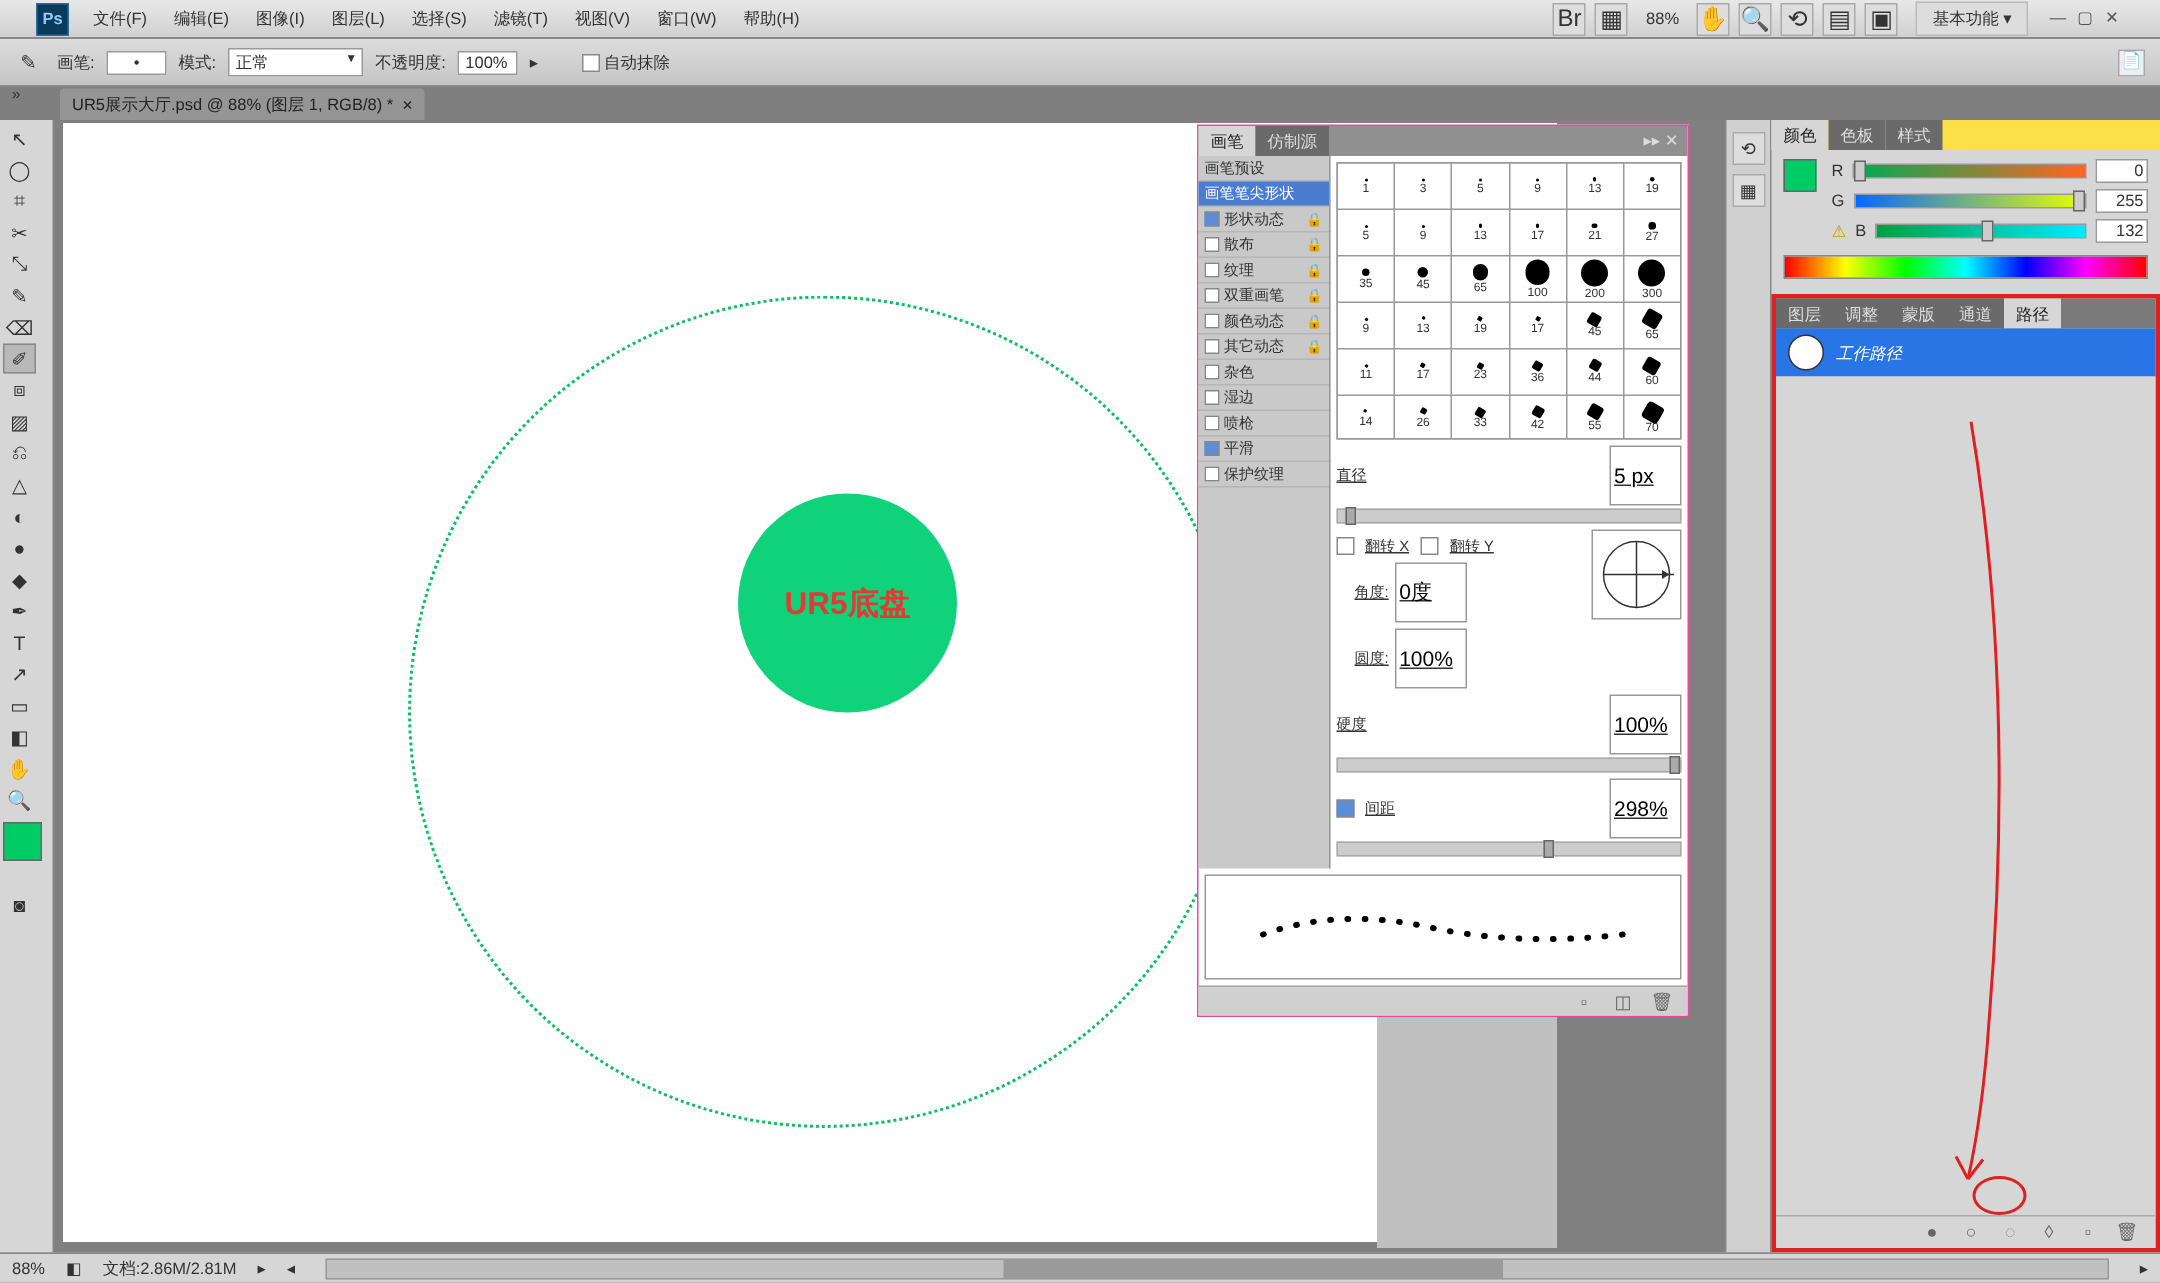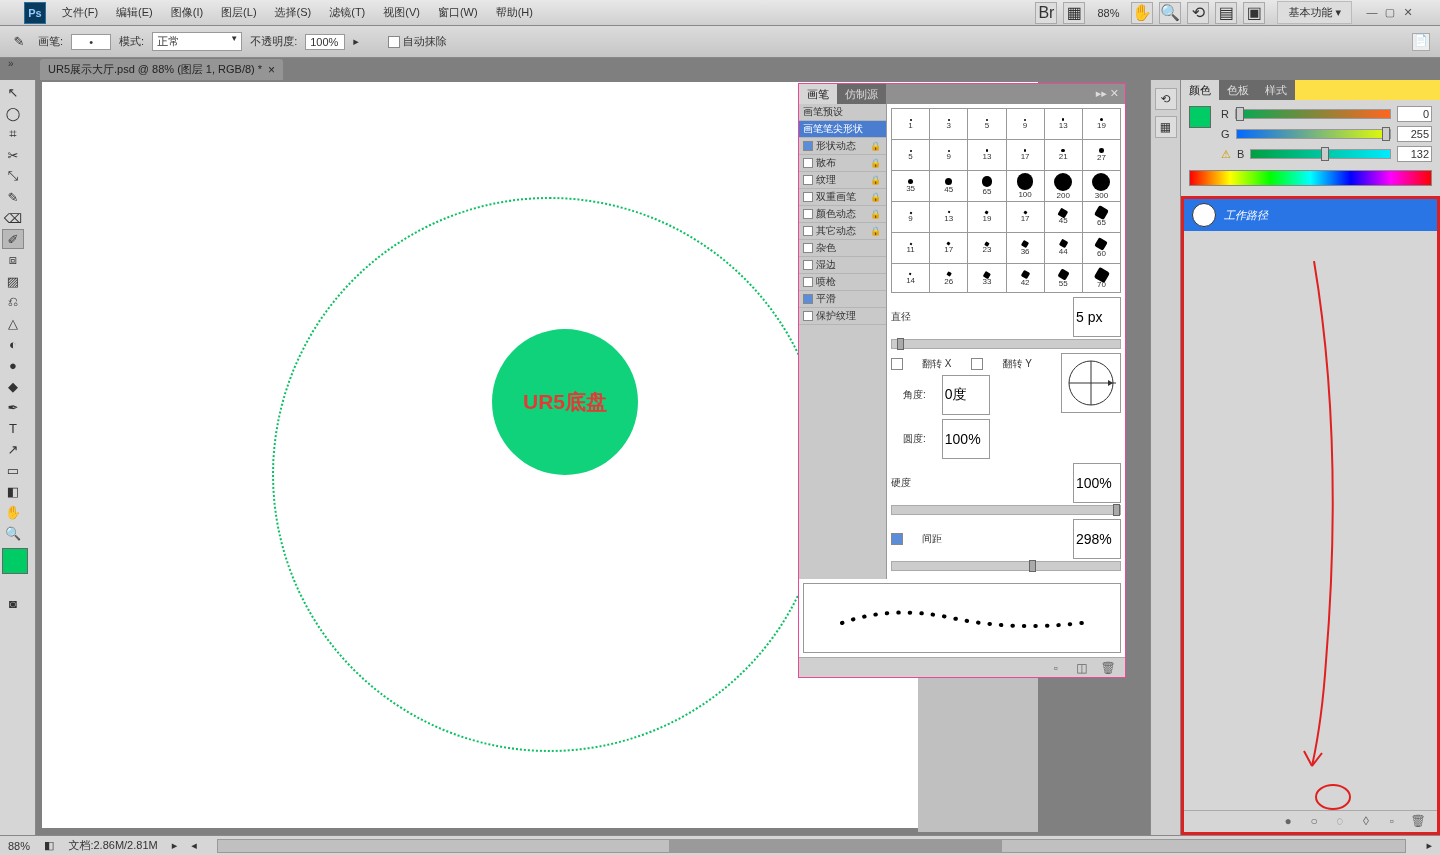--- a/index.html
+++ b/index.html
@@ -87,21 +87,21 @@
 .brush-left { width: 88px; background: #c9c9c9; border-right: 1px solid #999; }
 .brush-opt { padding: 2px 4px; font-size: 10px; display: flex; align-items: center; border-bottom: 1px solid #b5b5b5; height: 17px; }
 .brush-opt.active { background: #4a7dd0; color: #fff; }
 .brush-opt .lock { margin-left: auto; font-size: 9px; color: #777; }
 .brush-opt .chk { width: 10px; height: 10px; border: 1px solid #888; background: #fff; margin-right: 3px; flex-shrink: 0; }
 .brush-opt .chk.on { background: #5b8dd8; }
 .brush-right { flex: 1; padding: 4px; }
 .tip-grid { display: grid; grid-template-columns: repeat(6, 1fr); gap: 1px; background: #999; border: 1px solid #999; max-height: 185px; overflow: hidden; }
 .tip { background: #fff; height: 30px; display: flex; flex-direction: column; align-items: center; justify-content: center; font-size: 8px; }
 .tip .dot { background: #000; border-radius: 50%; }
-.brush-ctrl { display: flex; align-items: center; gap: 16px; margin-top: 4px; font-size: 10px; }
+.brush-ctrl { display: flex; align-items: center; gap: 4px; margin-top: 4px; font-size: 10px; text-decoration: underline; }
 .brush-ctrl input { width: 48px; border: 1px solid #999; padding: 11px 2px; font-size: 14px; }
 .brush-slider-row { height: 10px; background: #ccc; border: 1px solid #aaa; position: relative; margin: 2px 0 4px; }
 .brush-slider-row .knob { position: absolute; top: -2px; width: 7px; height: 12px; background: #aaa; border: 1px solid #666; }
 .preview-box { width: 60px; height: 60px; border: 1px solid #999; background: #fff; display: flex; align-items: center; justify-content: center; }
 .preview-box svg circle { fill: none; stroke: #333; }
 .stroke-preview { height: 70px; background: #fff; border: 1px solid #999; margin: 4px; display: flex; align-items: center; justify-content: center; }
 .brush-footer { height: 20px; background: #d0d0d0; border-top: 1px solid #aaa; display: flex; justify-content: flex-end; gap: 8px; padding: 2px 8px; }
 
 
 .statusbar { position: absolute; bottom: 0; left: 0; right: 0; height: 20px; background: #d6d6d6; border-top: 1px solid #888; display: flex; align-items: center; padding: 0 8px; font-size: 11px; gap: 14px; }
@@ -244,20 +244,27 @@
                   </div>
                 <div class="color-val">132</div>
               </div>
             </div>
           </div>
           <div class="spectrum"></div>
         </div>
       </div>
 
       <div class="paths-panel">
+        <div class="paths-tabs" id="paths-tabs">
+            <div class="panel-tab">图层</div>
+            <div class="panel-tab">调整</div>
+            <div class="panel-tab">蒙版</div>
+            <div class="panel-tab">通道</div>
+            <div class="panel-tab active">路径</div>
+          </div>
         <div class="path-item">
           <div class="path-thumb"></div>
           <span>工作路径</span>
         </div>
         <div class="paths-body">
           <svg class="annotation-arrow" viewBox="0 0 60 520">
             <path d="M 20 0 Q 50 180 32 400 Q 28 460 18 505" stroke="#e02020" stroke-width="2" fill="none"></path>
             <path d="M 18 505 L 10 490 M 18 505 L 28 492" stroke="#e02020" stroke-width="2" fill="none"></path>
           </svg>
           <div class="red-circle-annot"></div>

